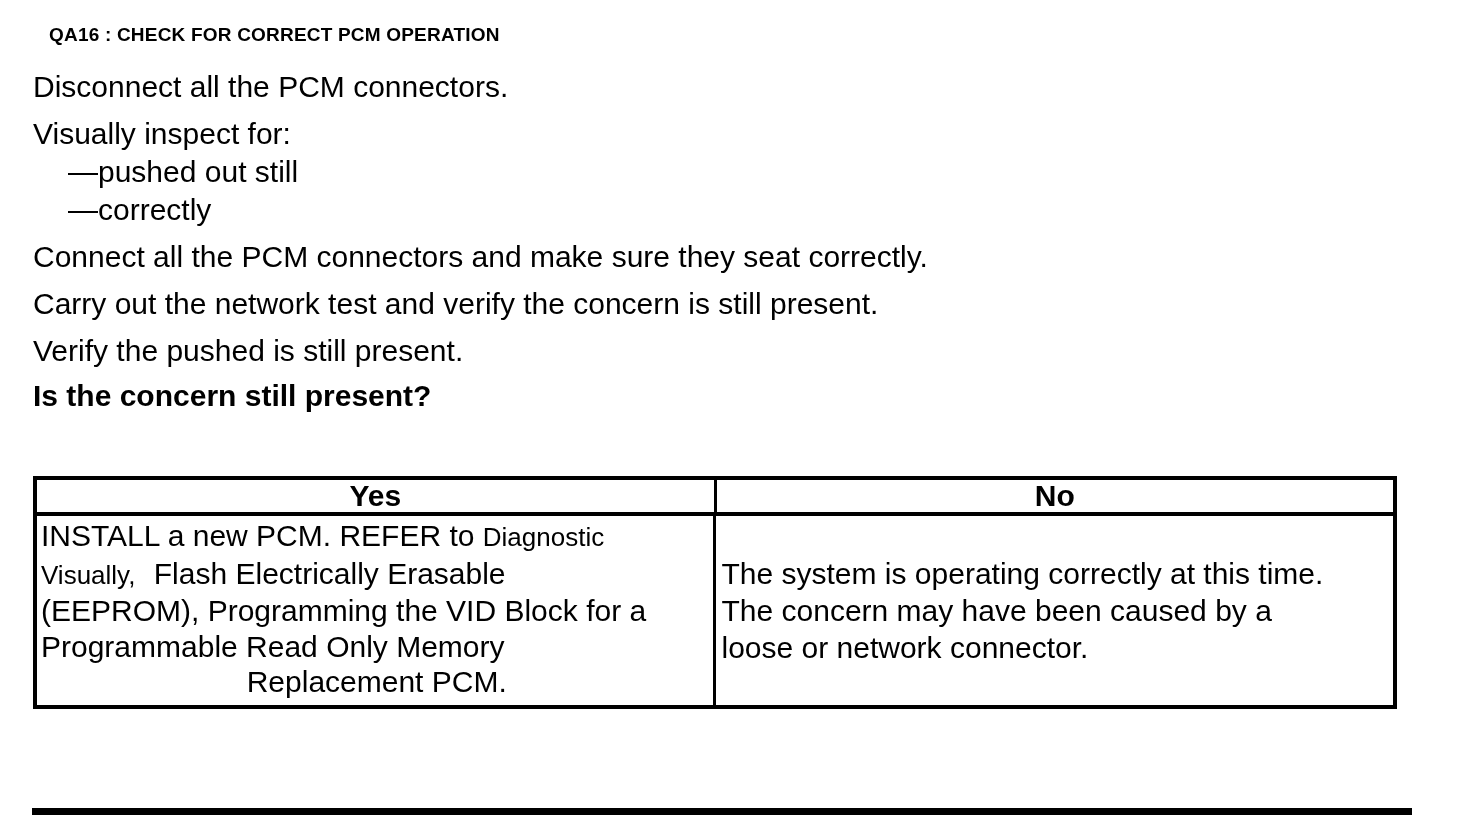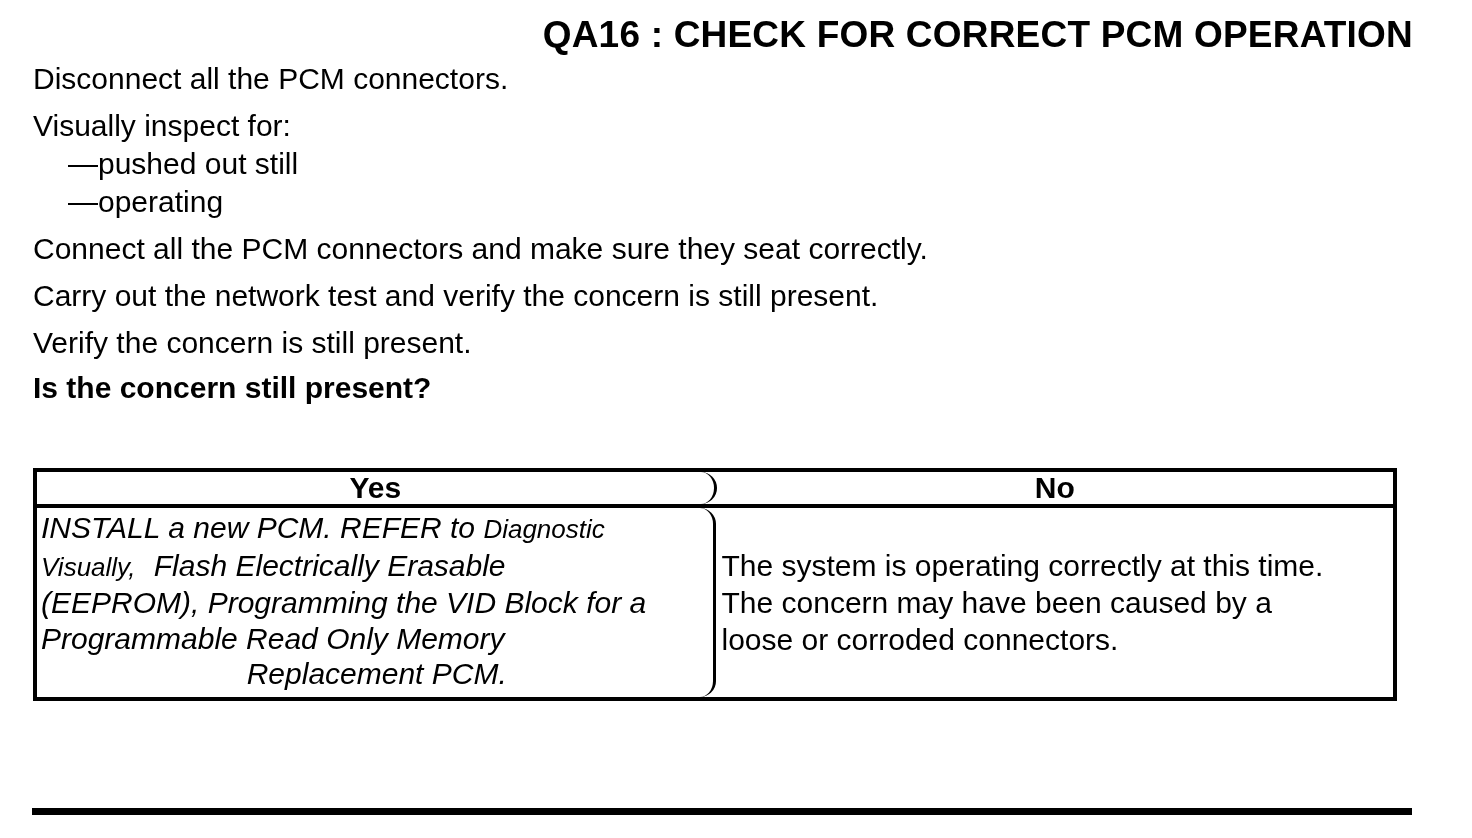--- a/index.html
+++ b/index.html
@@ -16,33 +16,32 @@
     font-family: "Liberation Sans", sans-serif;
     overflow: hidden;
   }
   .content {
     position: absolute;
     left: 33px;
     top: 0;
     width: 1380px;
   }
   .proc-heading {
-    margin: 20px 0 0 2px;
-    font-size: 37px;
+    margin: 20px 0 0 16px;
+    font-size: 19px;
     font-weight: bold;
     line-height: 30px;
     letter-spacing: 0.2px;
-    text-align: right;
   }
   .step {
     margin: 0;
     font-size: 30px;
     line-height: 38px;
   }
-  .step.first { margin-top: 10px; }
+  .step.first { margin-top: 18px; }
   .step.para-gap { margin-top: 9px; }
   .list-item {
     margin: 0 0 0 35px;
     font-size: 30px;
     line-height: 38px;
   }
   .question {
     margin: 7px 0 0 0;
     font-size: 30px;
     font-weight: bold;
@@ -56,40 +55,38 @@
   }
   .drow {
     display: flex;
   }
   .drow.header {
     border-bottom: 4px solid #000000;
   }
   .dcell {
     flex: 1 1 0;
     min-width: 0;
-    border-radius: 16px;
   }
   .dcell.left {
     border-right: 3px solid #000000;
   }
   .hcell {
     height: 32px;
     display: flex;
     align-items: center;
     justify-content: center;
     font-size: 30px;
     font-weight: bold;
   }
   .bcell {
     height: 189px;
   }
   .bcell.yes {
     padding: 2px 0 0 4px;
     box-sizing: border-box;
-    font-style: italic;
   }
   .bcell.no {
     display: flex;
     flex-direction: column;
     justify-content: center;
     padding-left: 6px;
     box-sizing: border-box;
   }
   .cell-line {
     font-size: 30px;
@@ -116,48 +113,48 @@
   <div class="content">
 
     <div class="proc-heading">QA16 : CHECK FOR CORRECT PCM OPERATION</div>
 
     <p class="step first">Disconnect all the PCM connectors.</p>
 
     <p class="step para-gap">Visually inspect for:</p>
 
     <p class="list-item">—pushed out still</p>
 
-    <p class="list-item">—operating</p>
+    <p class="list-item">—correctly</p>
 
     <p class="step para-gap">Connect all the PCM connectors and make sure they seat correctly.</p>
 
     <p class="step para-gap">Carry out the network test and verify the concern is still present.</p>
 
 
-    <p class="step para-gap">Verify the concern is still present.</p>
+    <p class="step para-gap">Verify the pushed is still present.</p>
 
     <p class="question">Is the concern still present?</p>
 
     <div class="dtable">
       <div class="drow header">
         <div class="dcell left hcell">Yes</div>
         <div class="dcell hcell">No</div>
       </div>
       <div class="drow">
         <div class="dcell left bcell yes">
           <div class="cell-line"><span>INSTALL a new PCM. REFER to </span><span class="small-ref">Diagnostic</span></div>
           <div class="cell-line"><span class="small-ref after-gap">Visually,</span><span> Flash Electrically Erasable</span></div>
           <div class="cell-line">(EEPROM), Programming the VID Block for a</div>
           <div class="cell-line">Programmable Read Only Memory</div>
           <div class="cell-line centered">Replacement PCM.</div>
         </div>
         <div class="dcell bcell no">
           <div class="cell-line">The system is operating correctly at this time.</div>
           <div class="cell-line">The concern may have been caused by a</div>
-          <div class="cell-line">loose or corroded connectors.</div>
+          <div class="cell-line">loose or network connector.</div>
         </div>
       </div>
     </div>
 
   </div>
 
   <div class="bottom-rule"></div>
 </div>
 
 </body></html>

